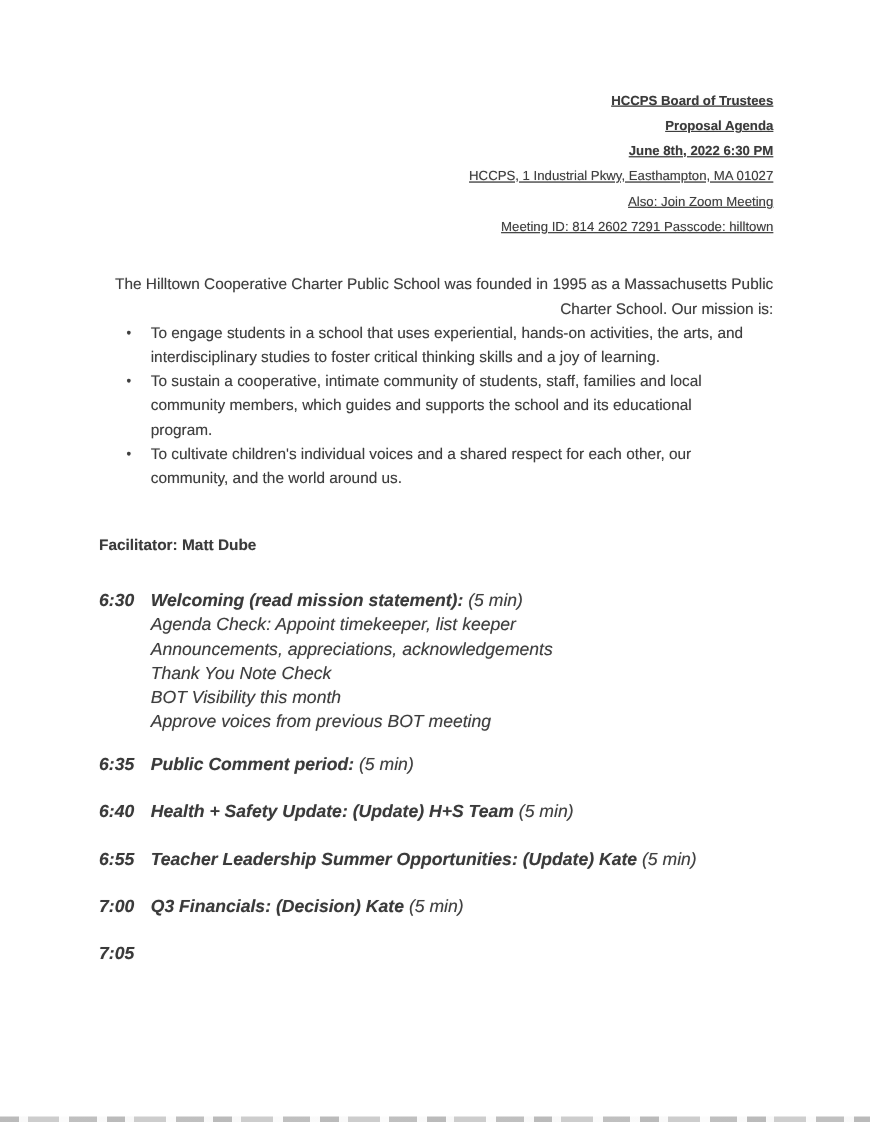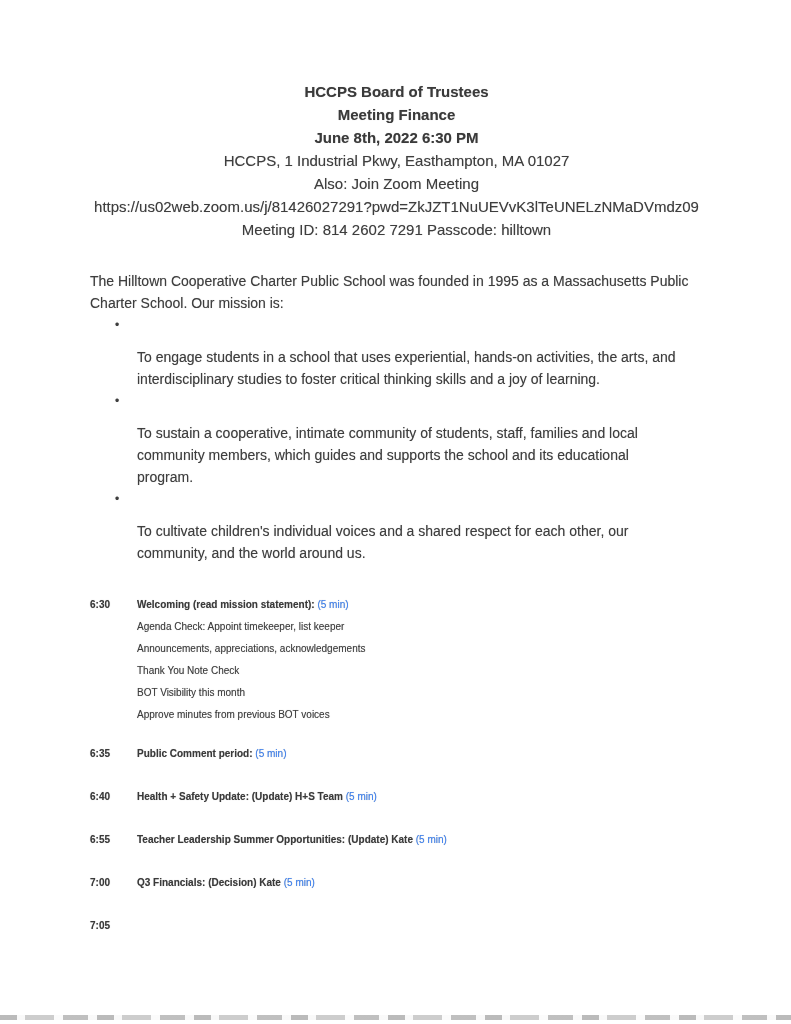--- a/index.html
+++ b/index.html
@@ -9,41 +9,41 @@
     height: 1024px;
     background: #ffffff;
     overflow: hidden;
     font-family: "Liberation Sans", sans-serif;
     color: #3e3e3e;
     text-shadow: 0 0 0.7px rgba(62,62,62,0.45);
   }
   .content { padding: 80px 88px 0 90px; }
 
   
-  .doc-header { text-align: center; font-size: 15px; line-height: 23px; }
+  .doc-header { text-align: right; font-size: 12px; line-height: 23px; text-decoration: underline; }
   .doc-header .hline { white-space: nowrap; }
   .b { font-weight: 700; color: #3a3a3a; }
 
   
   .mission { margin-top: 29px; font-size: 14px; line-height: 22px; max-width: 618px; }
-  .mission-intro { margin: 0; }
+  .mission-intro { margin: 0; text-align: right; }
   .bullets { margin-top: 0; }
   .bullet { display: flex; padding-left: 25px; }
   .bullet .dot { flex: none; width: 22px; font-size: 12px; }
-  .bullet .btxt { flex: 1; max-width: 545px; margin-top: 32px; }
+  .bullet .btxt { flex: 1; max-width: 545px; }
 
   
   .facilitator { margin-top: 39px; font-size: 14px; line-height: 22px; }
 
   
-  .agenda { margin-top: 30px; font-size: 10px; line-height: 22px; }
+  .agenda { margin-top: 30px; font-size: 16px; line-height: 22px; font-style: italic; }
   .agenda-item + .agenda-item { margin-top: 21px; }
   .agenda-row { display: flex; }
   .agenda-time { flex: none; width: 47px; font-weight: 700; color: #3a3a3a; }
-  .agenda-line .dur { font-weight: 400; color: #3b82f6; }
+  .agenda-line .dur { font-weight: 400; color: #404040; }
   .sublines { margin-left: 47px; }
   .subline { line-height: 22px; }
   .sublines { margin-bottom: -4px; }
 
   
   .scan-edge {
     position: absolute;
     left: 0; right: 0; bottom: 4px;
     height: 5px;
     background:
@@ -59,25 +59,24 @@
   }
 </style>
 </head>
 <body>
 
 <div class="page">
   <div class="content">
 
     <div class="doc-header">
       <div class="hline b">HCCPS Board of Trustees</div>
-      <div class="hline b">Meeting Finance</div>
+      <div class="hline b">Proposal Agenda</div>
       <div class="hline b">June 8th, 2022 6:30 PM</div>
       <div class="hline">HCCPS, 1 Industrial Pkwy, Easthampton, MA 01027</div>
       <div class="hline">Also: Join Zoom Meeting</div>
-      <div class="hline">https://us02web.zoom.us/j/81426027291?pwd=ZkJZT1NuUEVvK3lTeUNELzNMaDVmdz09</div>
       <div class="hline">Meeting ID: 814 2602 7291 Passcode: hilltown</div>
     </div>
 
     <div class="mission">
       <p class="mission-intro">The Hilltown Cooperative Charter Public School was founded in 1995 as a Massachusetts Public Charter School. Our mission is:</p>
       <div class="bullets">
         <div class="bullet">
           <span class="dot">•</span>
           <span class="btxt">To engage students in a school that uses experiential, hands-on activities, the arts, and interdisciplinary studies to foster critical thinking skills and a joy of learning.</span>
         </div>
@@ -85,34 +84,35 @@
           <span class="dot">•</span>
           <span class="btxt">To sustain a cooperative, intimate community of students, staff, families and local community members, which guides and supports the school and its educational program.</span>
         </div>
         <div class="bullet">
           <span class="dot">•</span>
           <span class="btxt">To cultivate children's individual voices and a shared respect for each other, our community, and the world around us.</span>
         </div>
       </div>
     </div>
 
+    <div class="facilitator b">Facilitator: Matt Dube</div>
 
     <div class="agenda">
 
       <div class="agenda-item">
         <div class="agenda-row">
           <span class="agenda-time">6:30</span>
           <span class="agenda-line"><span class="b">Welcoming (read mission statement):</span> <span class="dur">(5 min)</span></span>
         </div>
         <div class="sublines">
           <div class="subline">Agenda Check: Appoint timekeeper, list keeper</div>
           <div class="subline">Announcements, appreciations, acknowledgements</div>
           <div class="subline">Thank You Note Check</div>
           <div class="subline">BOT Visibility this month</div>
-          <div class="subline">Approve minutes from previous BOT voices</div>
+          <div class="subline">Approve voices from previous BOT meeting</div>
         </div>
       </div>
 
       <div class="agenda-item">
         <div class="agenda-row">
           <span class="agenda-time">6:35</span>
           <span class="agenda-line"><span class="b">Public Comment period:</span> <span class="dur">(5 min)</span></span>
         </div>
       </div>
 

